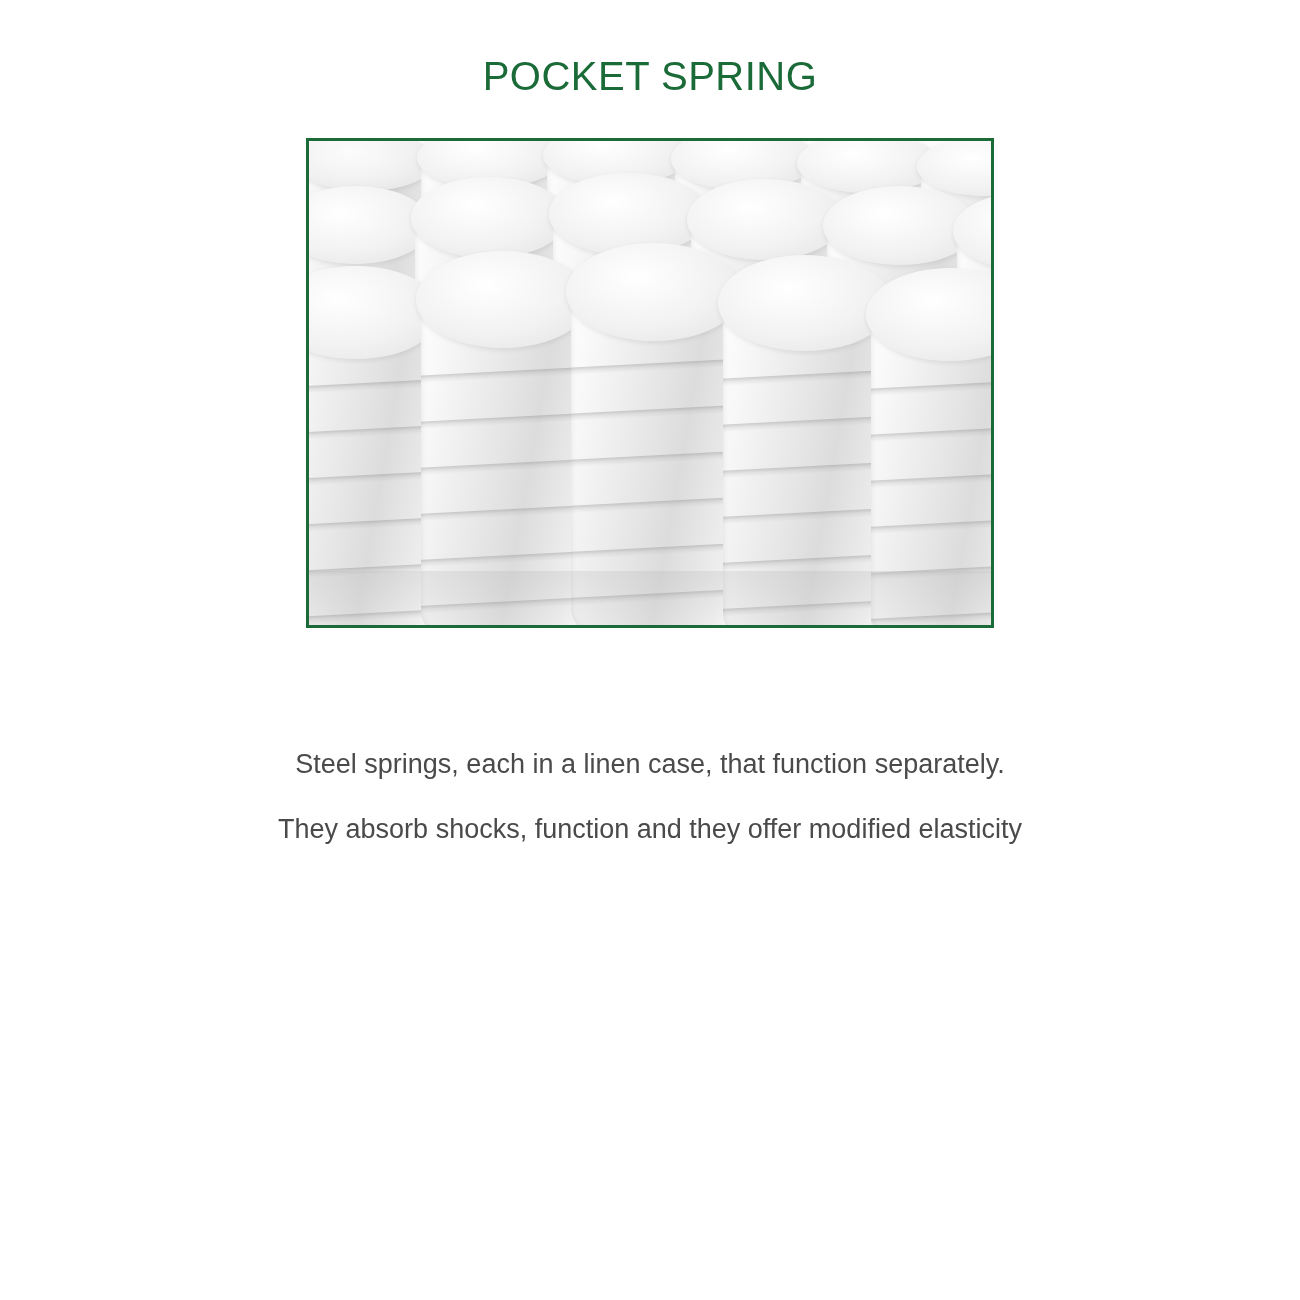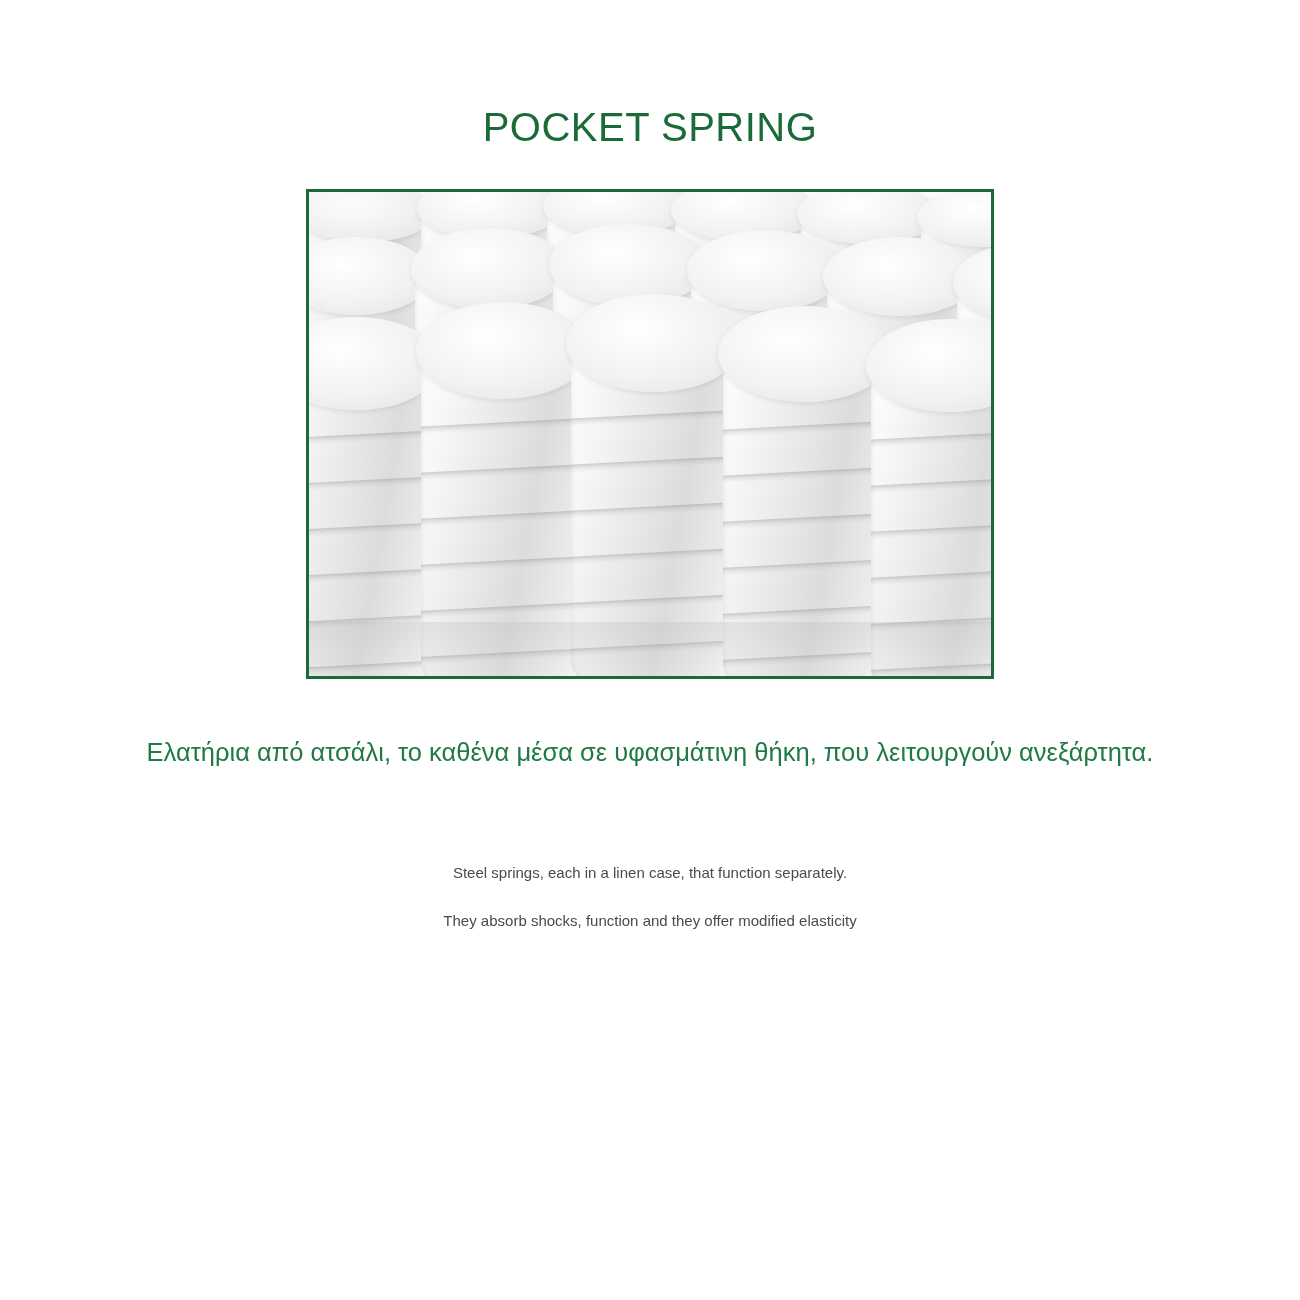--- a/index.html
+++ b/index.html
@@ -19,21 +19,21 @@
     height: 1300px;
     box-sizing: border-box;
   }
   .title {
     text-align: center;
     color: #1a6b38;
     font-size: 40px;
     font-weight: 400;
     letter-spacing: 0.5px;
     margin: 0;
-    padding-top: 105px;
+    padding-top: 54px;
     line-height: 1.1;
   }
   .figure-wrap {
     display: flex;
     justify-content: center;
     margin-top: 40px;
   }
   .figure {
     position: relative;
     width: 688px;
@@ -108,21 +108,21 @@
   }
   .gr {
     color: #1f7a44;
     font-size: 25.5px;
     line-height: 1.42;
     margin: 0 auto;
   }
   .gr.first { margin-bottom: 30px; }
   .en {
     color: #4a4a4a;
-    font-size: 15px;
+    font-size: 27px;
     line-height: 1.45;
     margin: 0 auto;
   }
   .en.first { margin-bottom: 26px; }
   .gap { height: 62px; }
 </style>
 </head>
 <body>
 
 <div class="page">
@@ -152,21 +152,20 @@
         <div class="spring" style="left:262px; top:128px; width:166px; height:378px;"></div>
         <div class="spring" style="left:414px; top:140px; width:164px; height:370px;"></div>
         <div class="spring" style="left:562px; top:152px; width:158px; height:358px;"></div>
 
         <div class="shadow-band" style="top:430px;"></div>
       </div>
     </div>
   </div>
 
   <div class="texts">
-    <p class="gr first">Ελατήρια από ατσάλι, το καθένα μέσα σε υφασμάτινη θήκη, που λειτουργούν ανεξάρτητα.</p>
 
     <div class="gap"></div>
 
     <p class="en first">Steel springs, each in a linen case, that function separately.</p>
     <p class="en">
       <span>They absorb shocks, function and they offer modified elasticity</span><br>
     </p>
   </div>
 
 </div>

